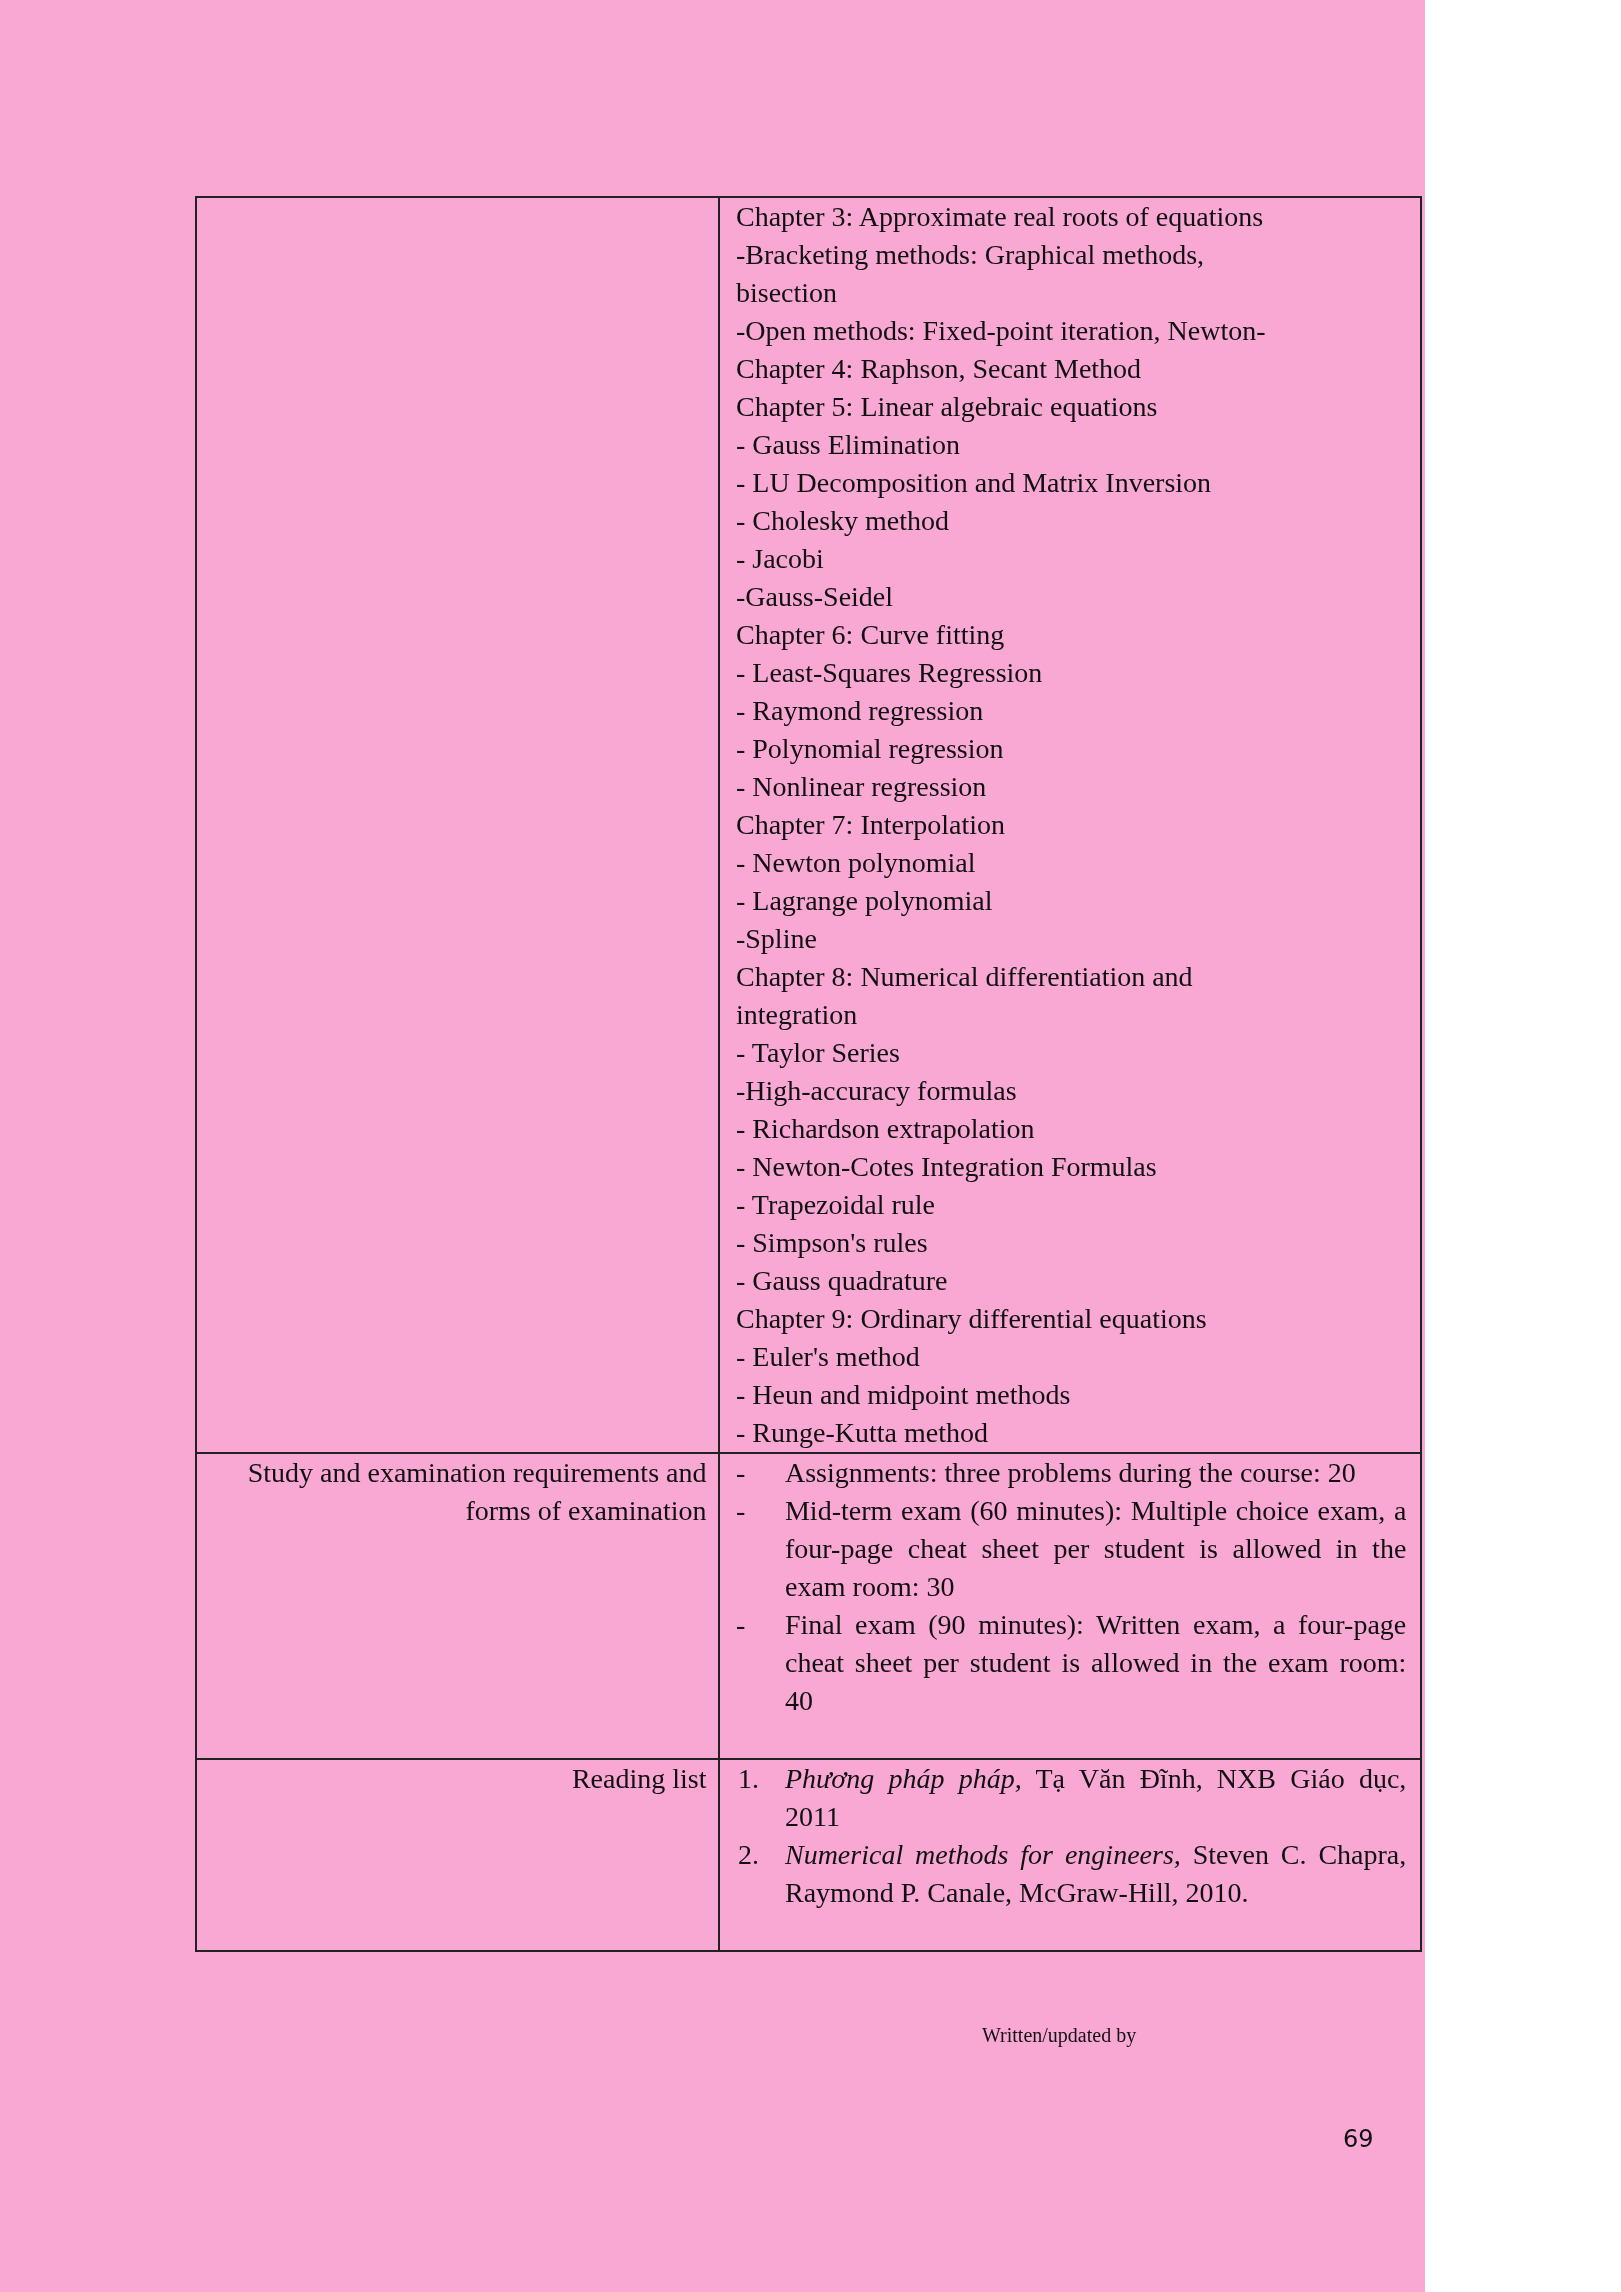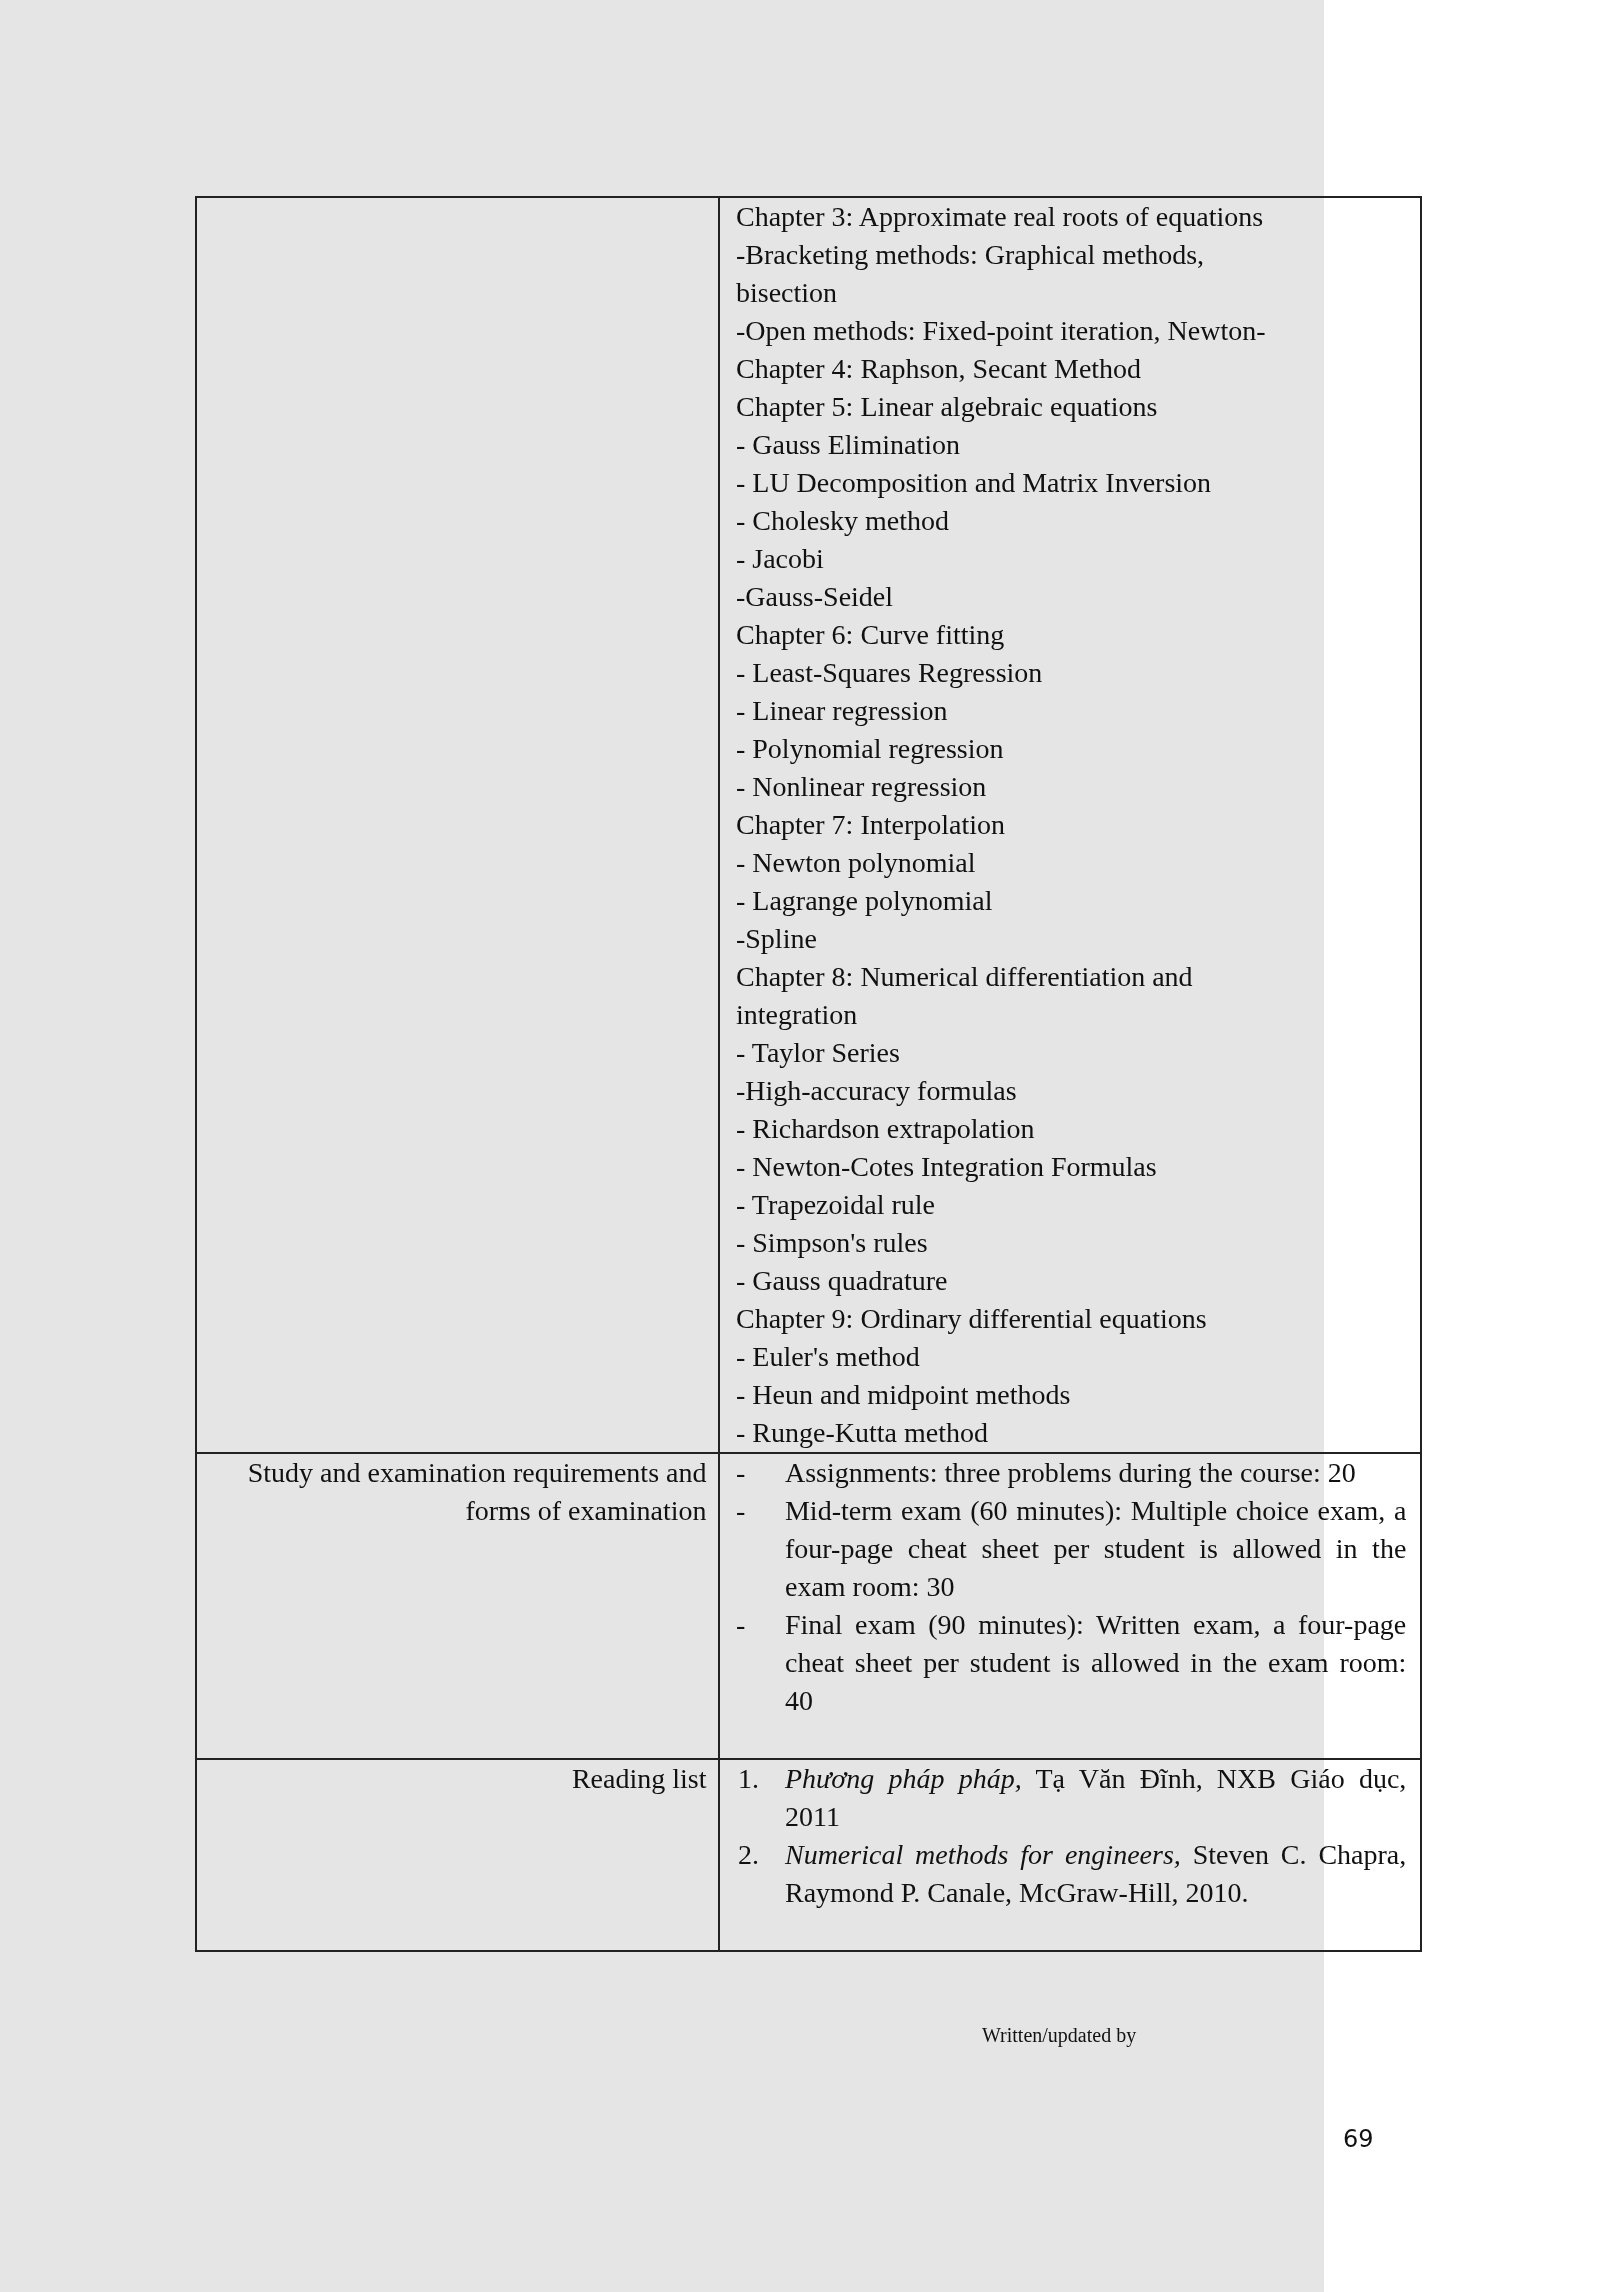--- a/index.html
+++ b/index.html
@@ -1,17 +1,17 @@
 <!DOCTYPE html>
 <html><head>
 <meta charset="utf-8">
 <style>
   html, body { margin: 0; padding: 0; background: #ffffff; }
   body { width: 1621px; height: 2293px; position: relative; overflow: hidden; }
-  .page { position: absolute; left: 0; top: 0; width: 1324px; height: 2293px; background: #e5e5e5; }
+  .page { position: absolute; left: 0; top: 0; width: 1425px; height: 2293px; background: #f9a8d4; }
   .doc-table {
     position: absolute; left: 195px; top: 196px;
     width: 1227px;
     border-collapse: collapse;
     font-family: "Liberation Serif", "DejaVu Serif", serif;
     font-size: 28px; line-height: 38px; color: #111;
   }
   .doc-table td {
     border: 2px solid #222;
     vertical-align: top;
@@ -56,21 +56,21 @@
           <span class="line">-Open methods: Fixed-point iteration, Newton-</span>
           <span class="line">Chapter 4: Raphson, Secant Method</span>
           <span class="line">Chapter 5: Linear algebraic equations</span>
           <span class="line">- Gauss Elimination</span>
           <span class="line">- LU Decomposition and Matrix Inversion</span>
           <span class="line">- Cholesky method</span>
           <span class="line">- Jacobi</span>
           <span class="line">-Gauss-Seidel</span>
           <span class="line">Chapter 6: Curve fitting</span>
           <span class="line">- Least-Squares Regression</span>
-          <span class="line">- Linear regression</span>
+          <span class="line">- Raymond regression</span>
           <span class="line">- Polynomial regression</span>
           <span class="line">- Nonlinear regression</span>
           <span class="line">Chapter 7: Interpolation</span>
           <span class="line">- Newton polynomial</span>
           <span class="line">- Lagrange polynomial</span>
           <span class="line">-Spline</span>
           <span class="line">Chapter 8: Numerical differentiation and</span>
           <span class="line">integration</span>
           <span class="line">- Taylor Series</span>
           <span class="line">-High-accuracy formulas</span>

